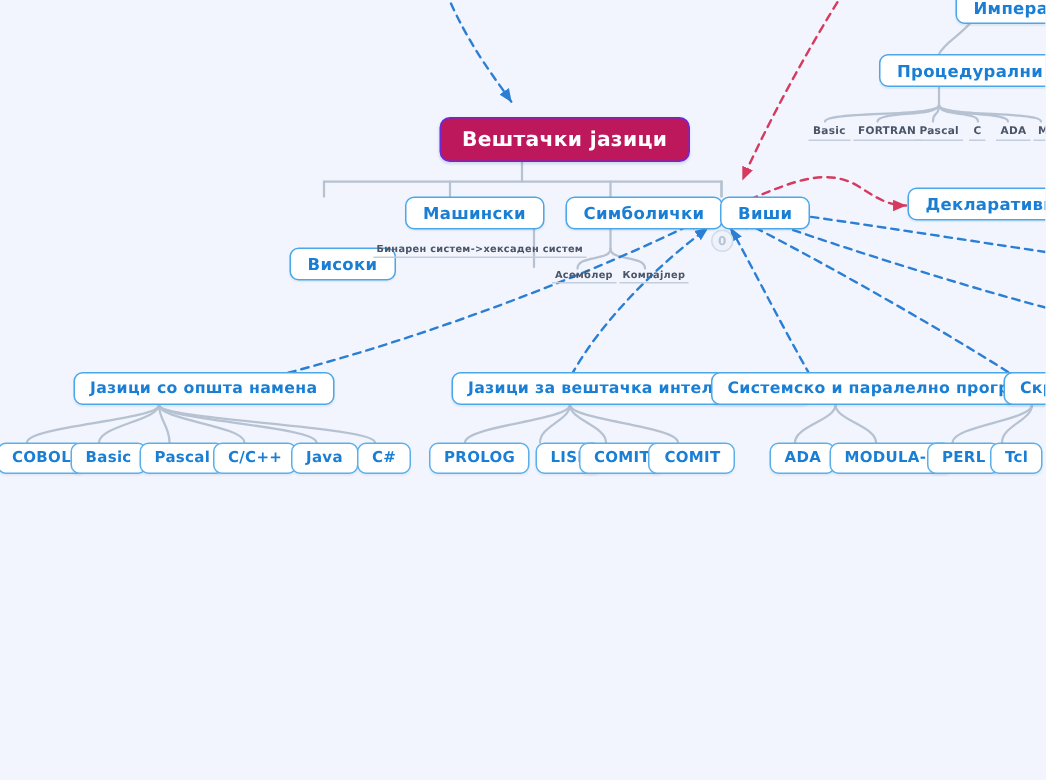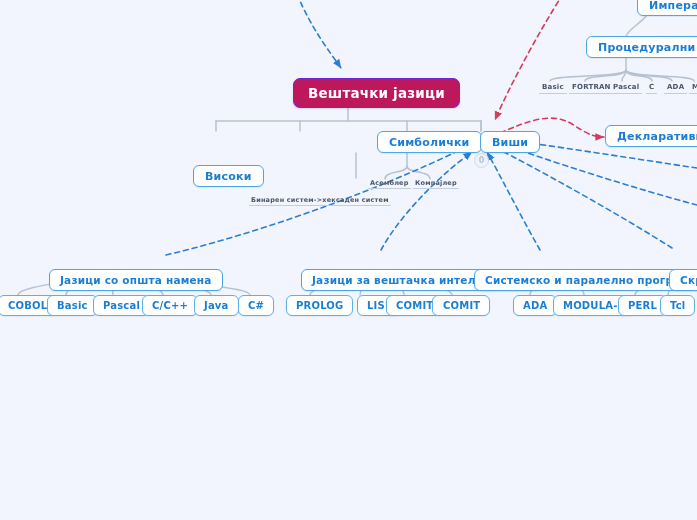--- a/index.html
+++ b/index.html
@@ -59,21 +59,20 @@
   }
   
   .n-group {
     background: #ffffff;
     color: #1a7fd4;
     border: 1.6px solid #4ba7e8;
     font-size: 10.5px;
     height: 22px;
     padding: 0 10px;
     box-shadow: 0 1px 1px rgba(60,120,180,0.10);
-    margin-top: 21px;
   }
   
   .n-leaf {
     background: #ffffff;
     color: #1a7fd4;
     border: 1.5px solid #5bb0ea;
     font-size: 10px;
     height: 21px;
     padding: 0 9px;
     box-shadow: 0 1px 1px rgba(60,120,180,0.08);
@@ -195,32 +194,35 @@
     </g>
   </svg>
 
   <div class="node n-root" style="left:293px; top:78px;">
     <span>Вештачки јазици</span>
   </div>
 
   <div class="node n-mid" style="left:193px; top:131px;margin-top:34px;">
     <span>Високи</span>
   </div>
+  <div class="node n-mid" style="left:270px; top:131px;">
+    <span>Машински</span>
+  </div>
   <div class="node n-mid" style="left:377px; top:131px;">
     <span>Симболички</span>
   </div>
   <div class="node n-mid" style="left:464px; top:131px;margin-left:16px;">
     <span>Виши</span>
   </div>
 
   <div class="collapse-badge" style="left:474px; top:153px;">
     <span>0</span>
   </div>
 
-  <div class="node n-cap" style="left:249px; top:194px;">
+  <div class="node n-cap" style="left:249px; top:160px;">
     <span>Бинарен систем-&gt;хексаден систем</span>
   </div>
   <div class="node n-cap" style="left:368px; top:177px;">
     <span>Асемблер</span>
   </div>
   <div class="node n-cap" style="left:413px; top:177px;">
     <span>Компајлер</span>
   </div>
 
   <div class="node n-mid" style="left:637px; top:-6px;">

